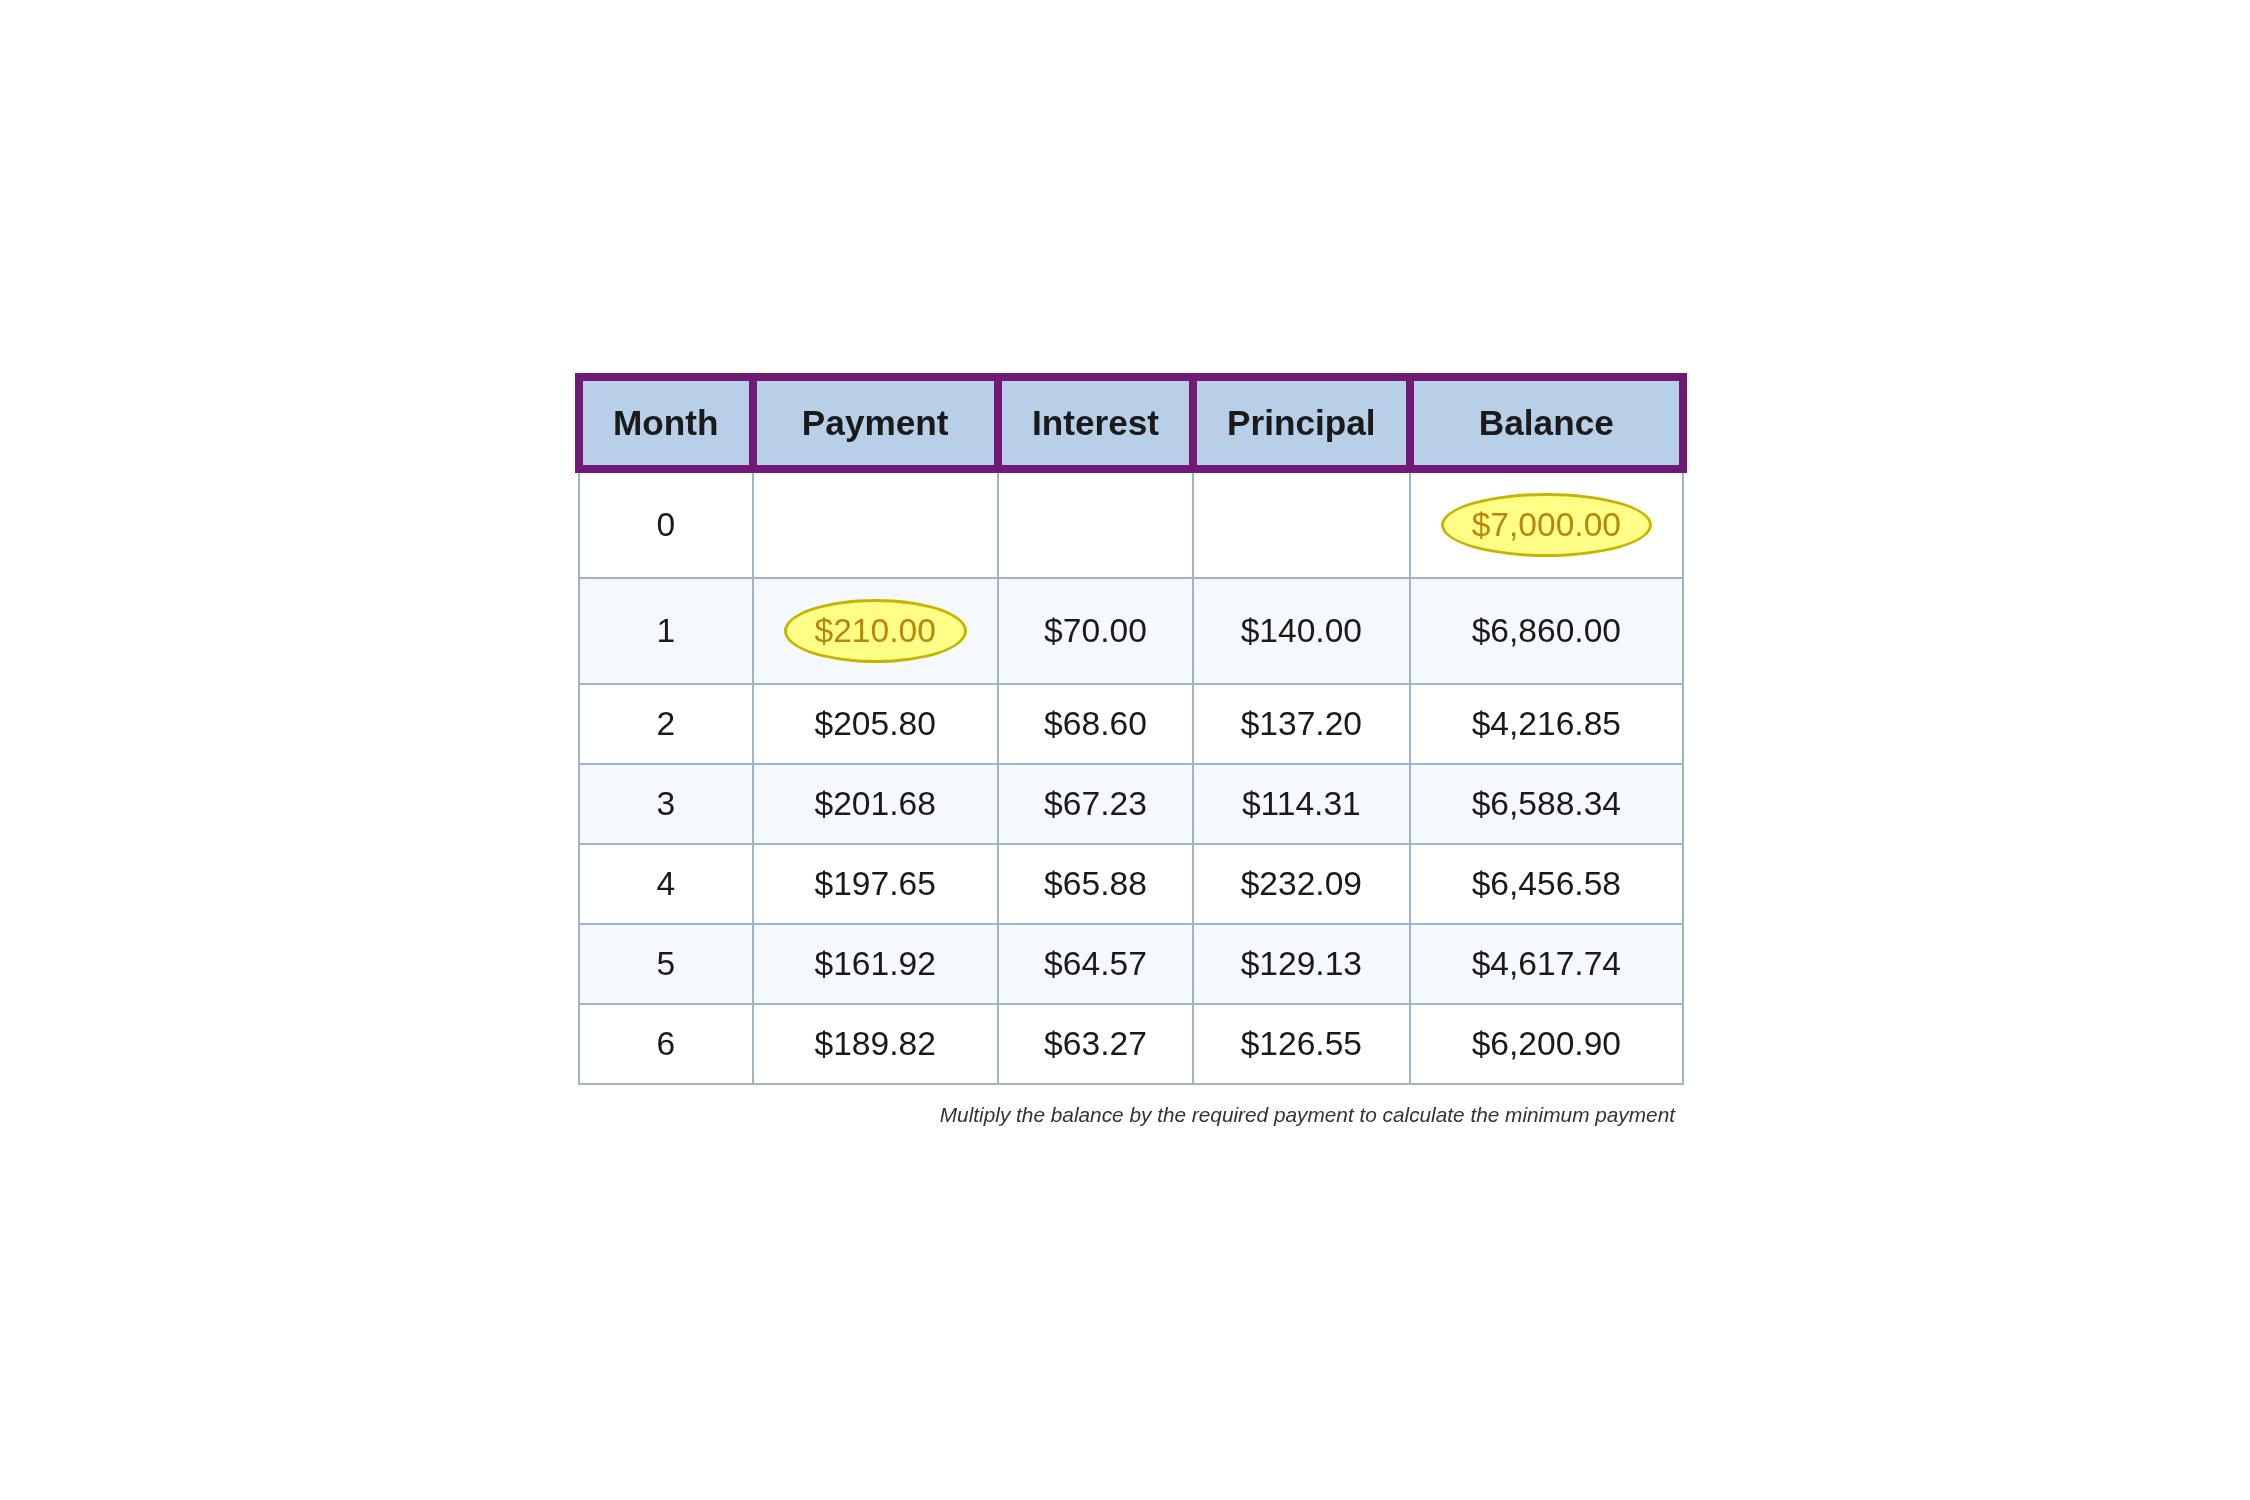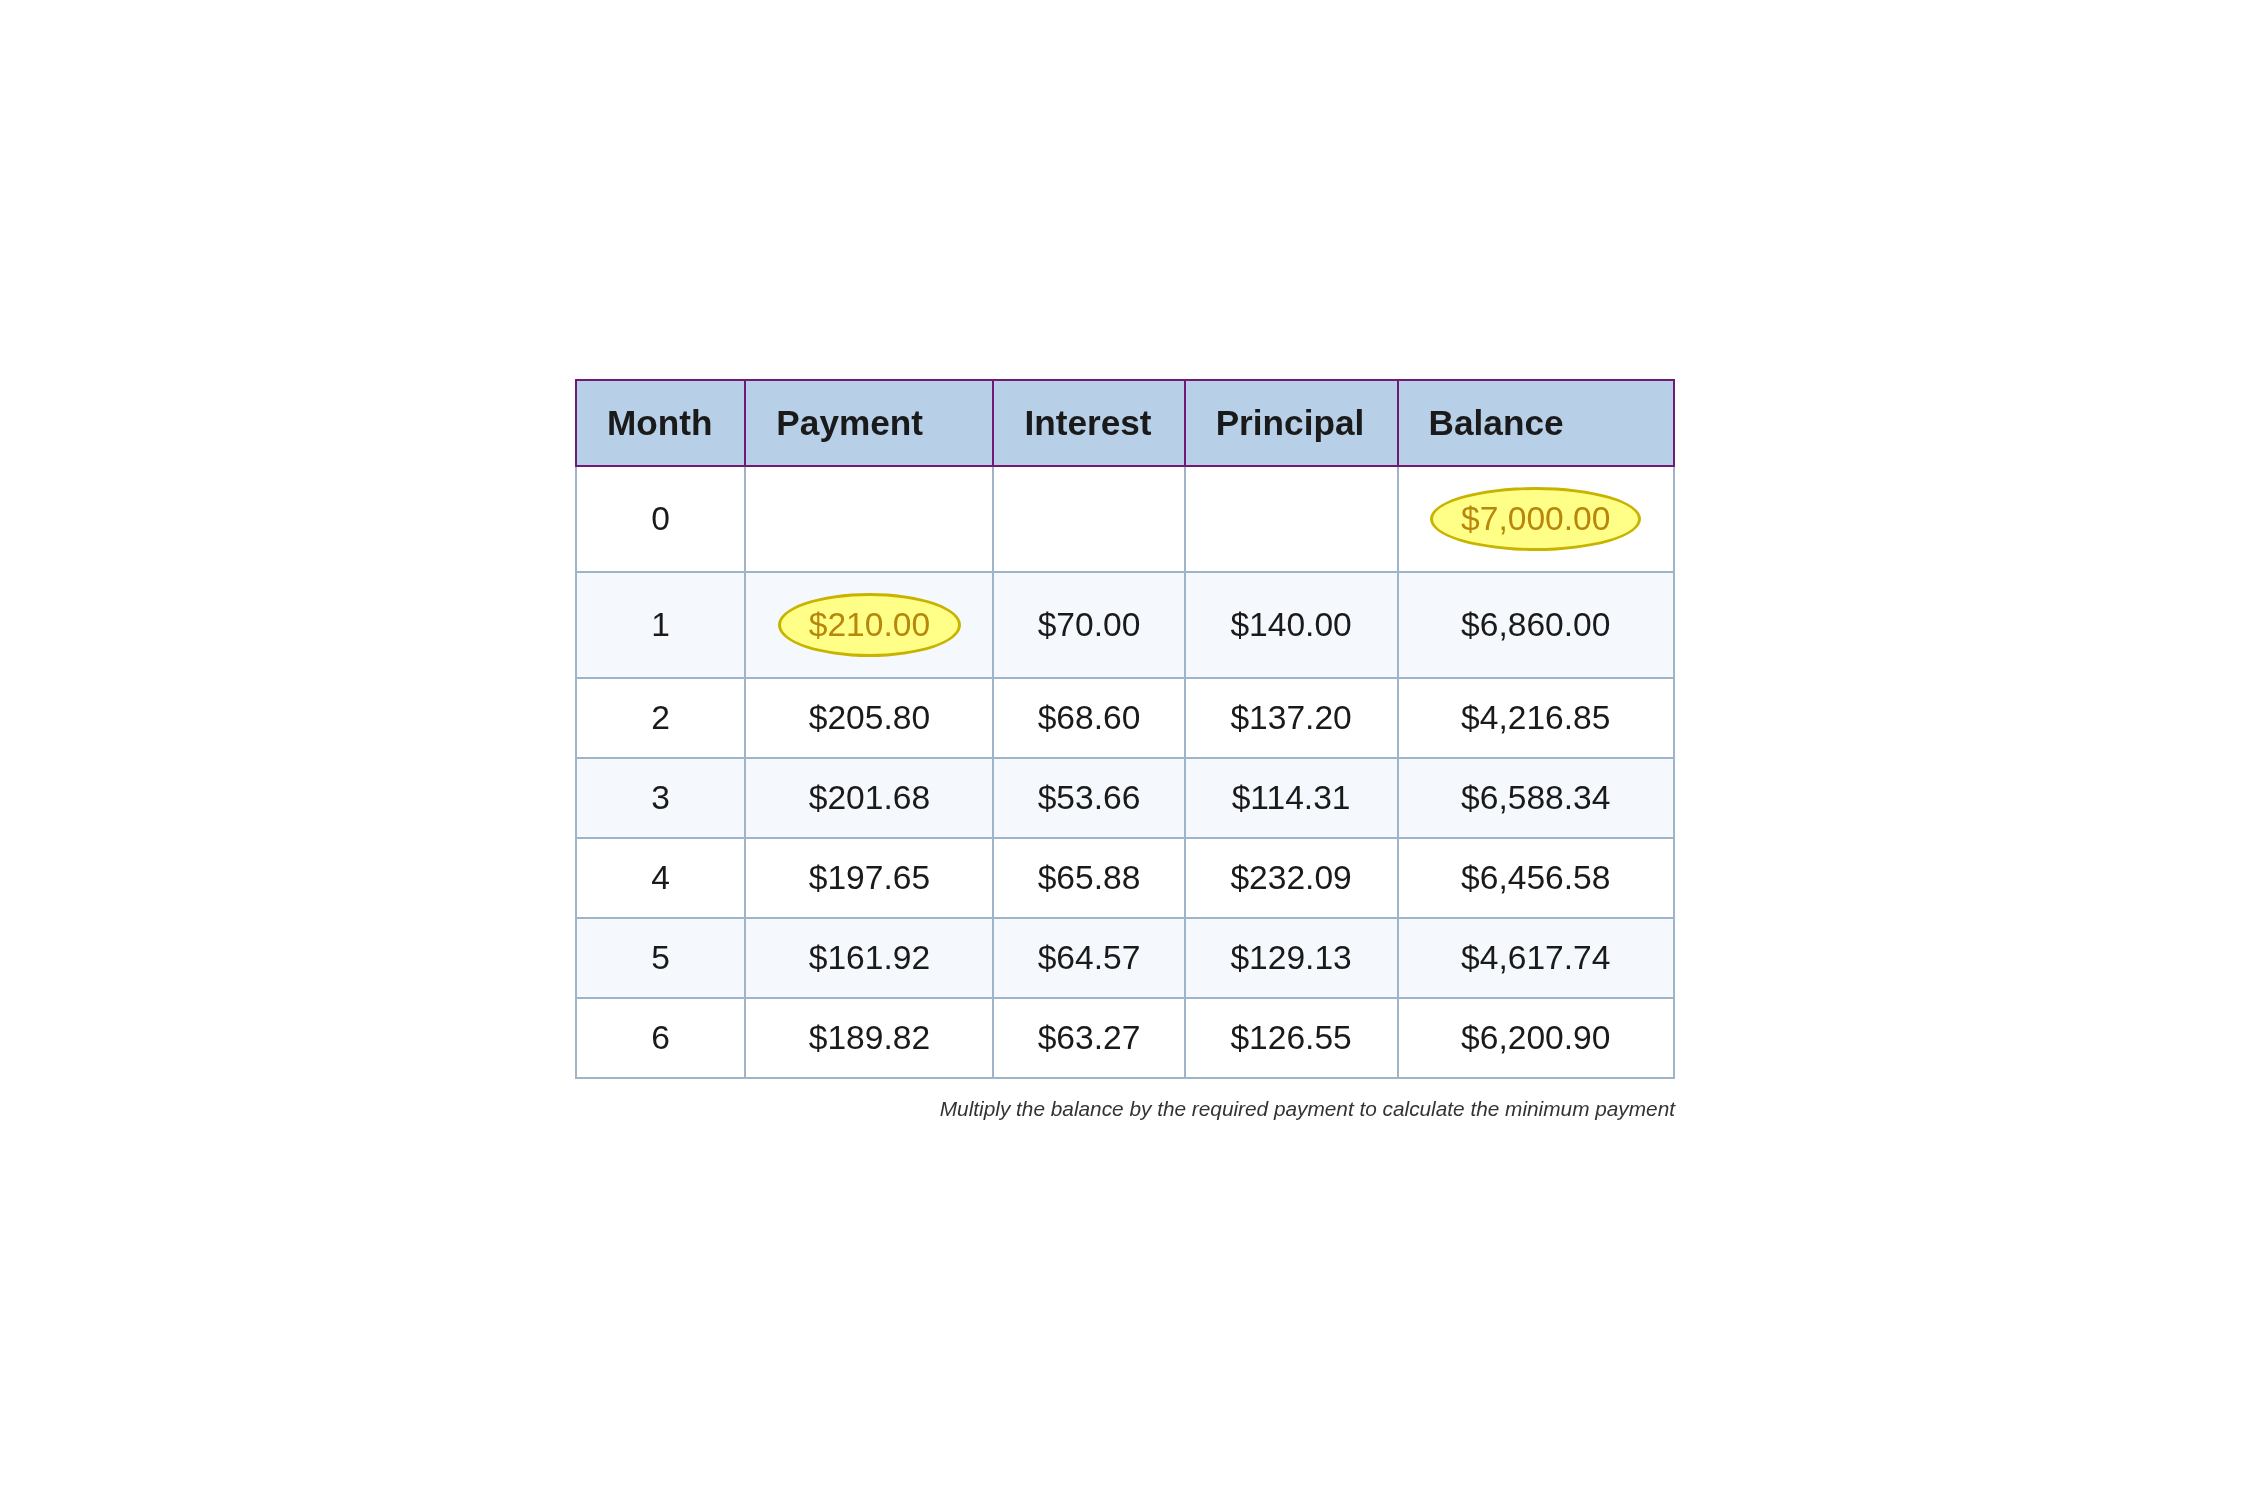--- a/index.html
+++ b/index.html
@@ -32,22 +32,22 @@
 
     thead tr {
       background-color: #b8cfe8;
     }
 
     thead th {
       font-size: 2.2rem;
       font-weight: 900;
       color: #1a1a1a;
       padding: 22px 30px;
-      text-align: left;
-      border: 2px solid #701a75;
+      text-align: center;
+      border: 8px solid #701a75;
     }
 
     tbody tr {
       background-color: #ffffff;
       border-bottom: 2px solid #a0b4c8;
     }
 
     tbody tr:nth-child(even) {
       background-color: #f5f8fc;
     }
@@ -117,21 +117,21 @@
         <tr>
           <td>2</td>
           <td class="highlighted-cell">$205.80</td>
           <td>$68.60</td>
           <td>$137.20</td>
           <td class="highlighted-cell">$4,216.85</td>
         </tr>
         <tr>
           <td>3</td>
           <td class="highlighted-cell">$201.68</td>
-          <td>$53.66</td>
+          <td>$67.23</td>
           <td>$114.31</td>
           <td class="highlighted-cell">$6,588.34</td>
         </tr>
         <tr>
           <td>4</td>
           <td class="highlighted-cell">$197.65</td>
           <td>$65.88</td>
           <td>$232.09</td>
           <td class="highlighted-cell">$6,456.58</td>
         </tr>

